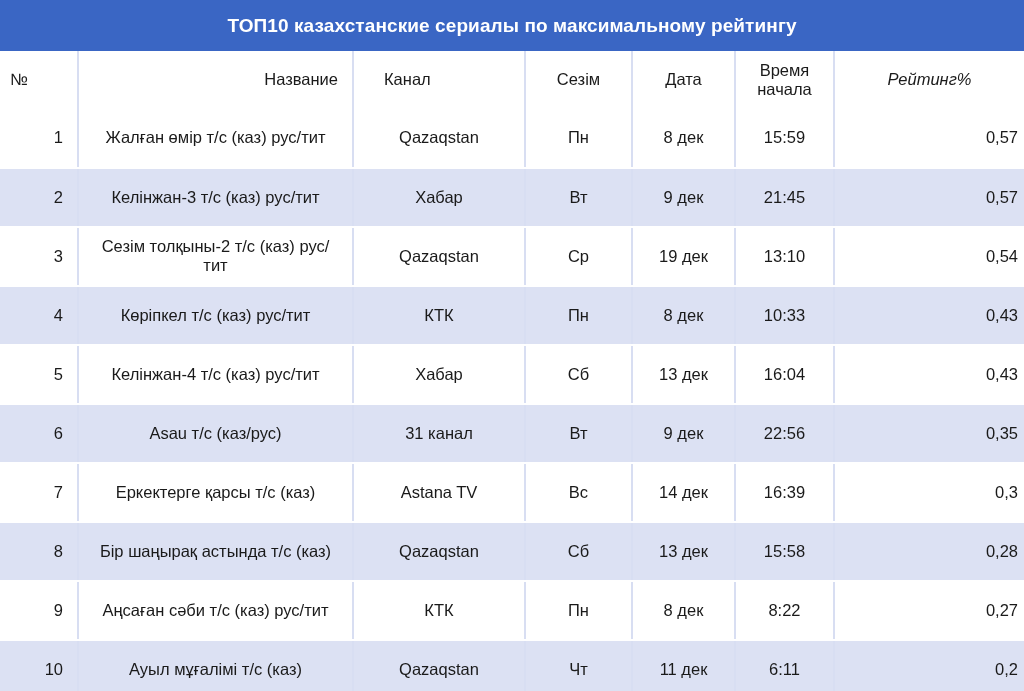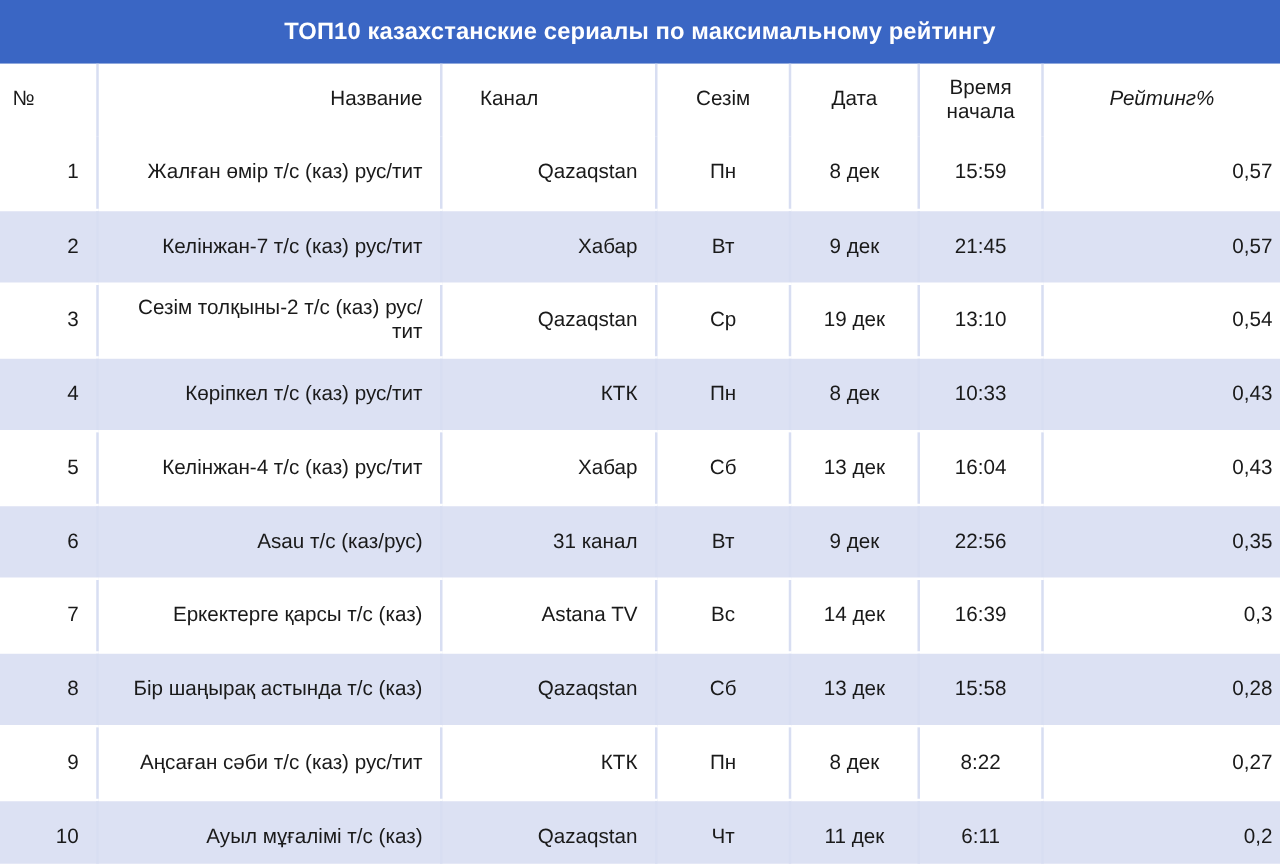--- a/index.html
+++ b/index.html
@@ -74,22 +74,22 @@
     box-sizing: border-box;
     vertical-align: middle;
     border-right: 2px solid #D8DEF2;
     border-bottom: 2px solid #ffffff;
     line-height: 1.2;
   }
   tbody tr.even td { border-bottom: 2px solid #ffffff; }
   tbody td:last-child { border-right: none; text-align: right; }
 
   td.c-num    { text-align: right; padding-right: 14px; }
-  td.c-name   { text-align: right; padding-left: 14px; }
-  td.c-chan   { text-align: right; }
+  td.c-name   { text-align: center; padding-left: 14px; }
+  td.c-chan   { text-align: center; }
   td.c-day,
   td.c-date,
   td.c-time,
   td.c-rating { text-align: center; padding-left: 6px; padding-right: 6px; }
 
   
   thead th.th-num { border-right: 2px solid #D8DEF2; }
 </style>
 </head>
 <body>
@@ -126,21 +126,21 @@
         <td class="c-name">Жалған өмір т/с (каз) рус/тит</td>
         <td class="c-chan">Qazaqstan</td>
         <td class="c-day">Пн</td>
         <td class="c-date">8 дек</td>
         <td class="c-time">15:59</td>
         <td class="c-rating">0,57</td>
       </tr>
 
       <tr class="even">
         <td class="c-num">2</td>
-        <td class="c-name">Келінжан-7 т/с (каз) рус/тит</td>
+        <td class="c-name">Келінжан-3 т/с (каз) рус/тит</td>
         <td class="c-chan">Хабар</td>
         <td class="c-day">Вт</td>
         <td class="c-date">9 дек</td>
         <td class="c-time">21:45</td>
         <td class="c-rating">0,57</td>
       </tr>
 
       <tr class="odd">
         <td class="c-num">3</td>
         <td class="c-name">Сезім толқыны-2 т/с (каз) рус/тит</td>

